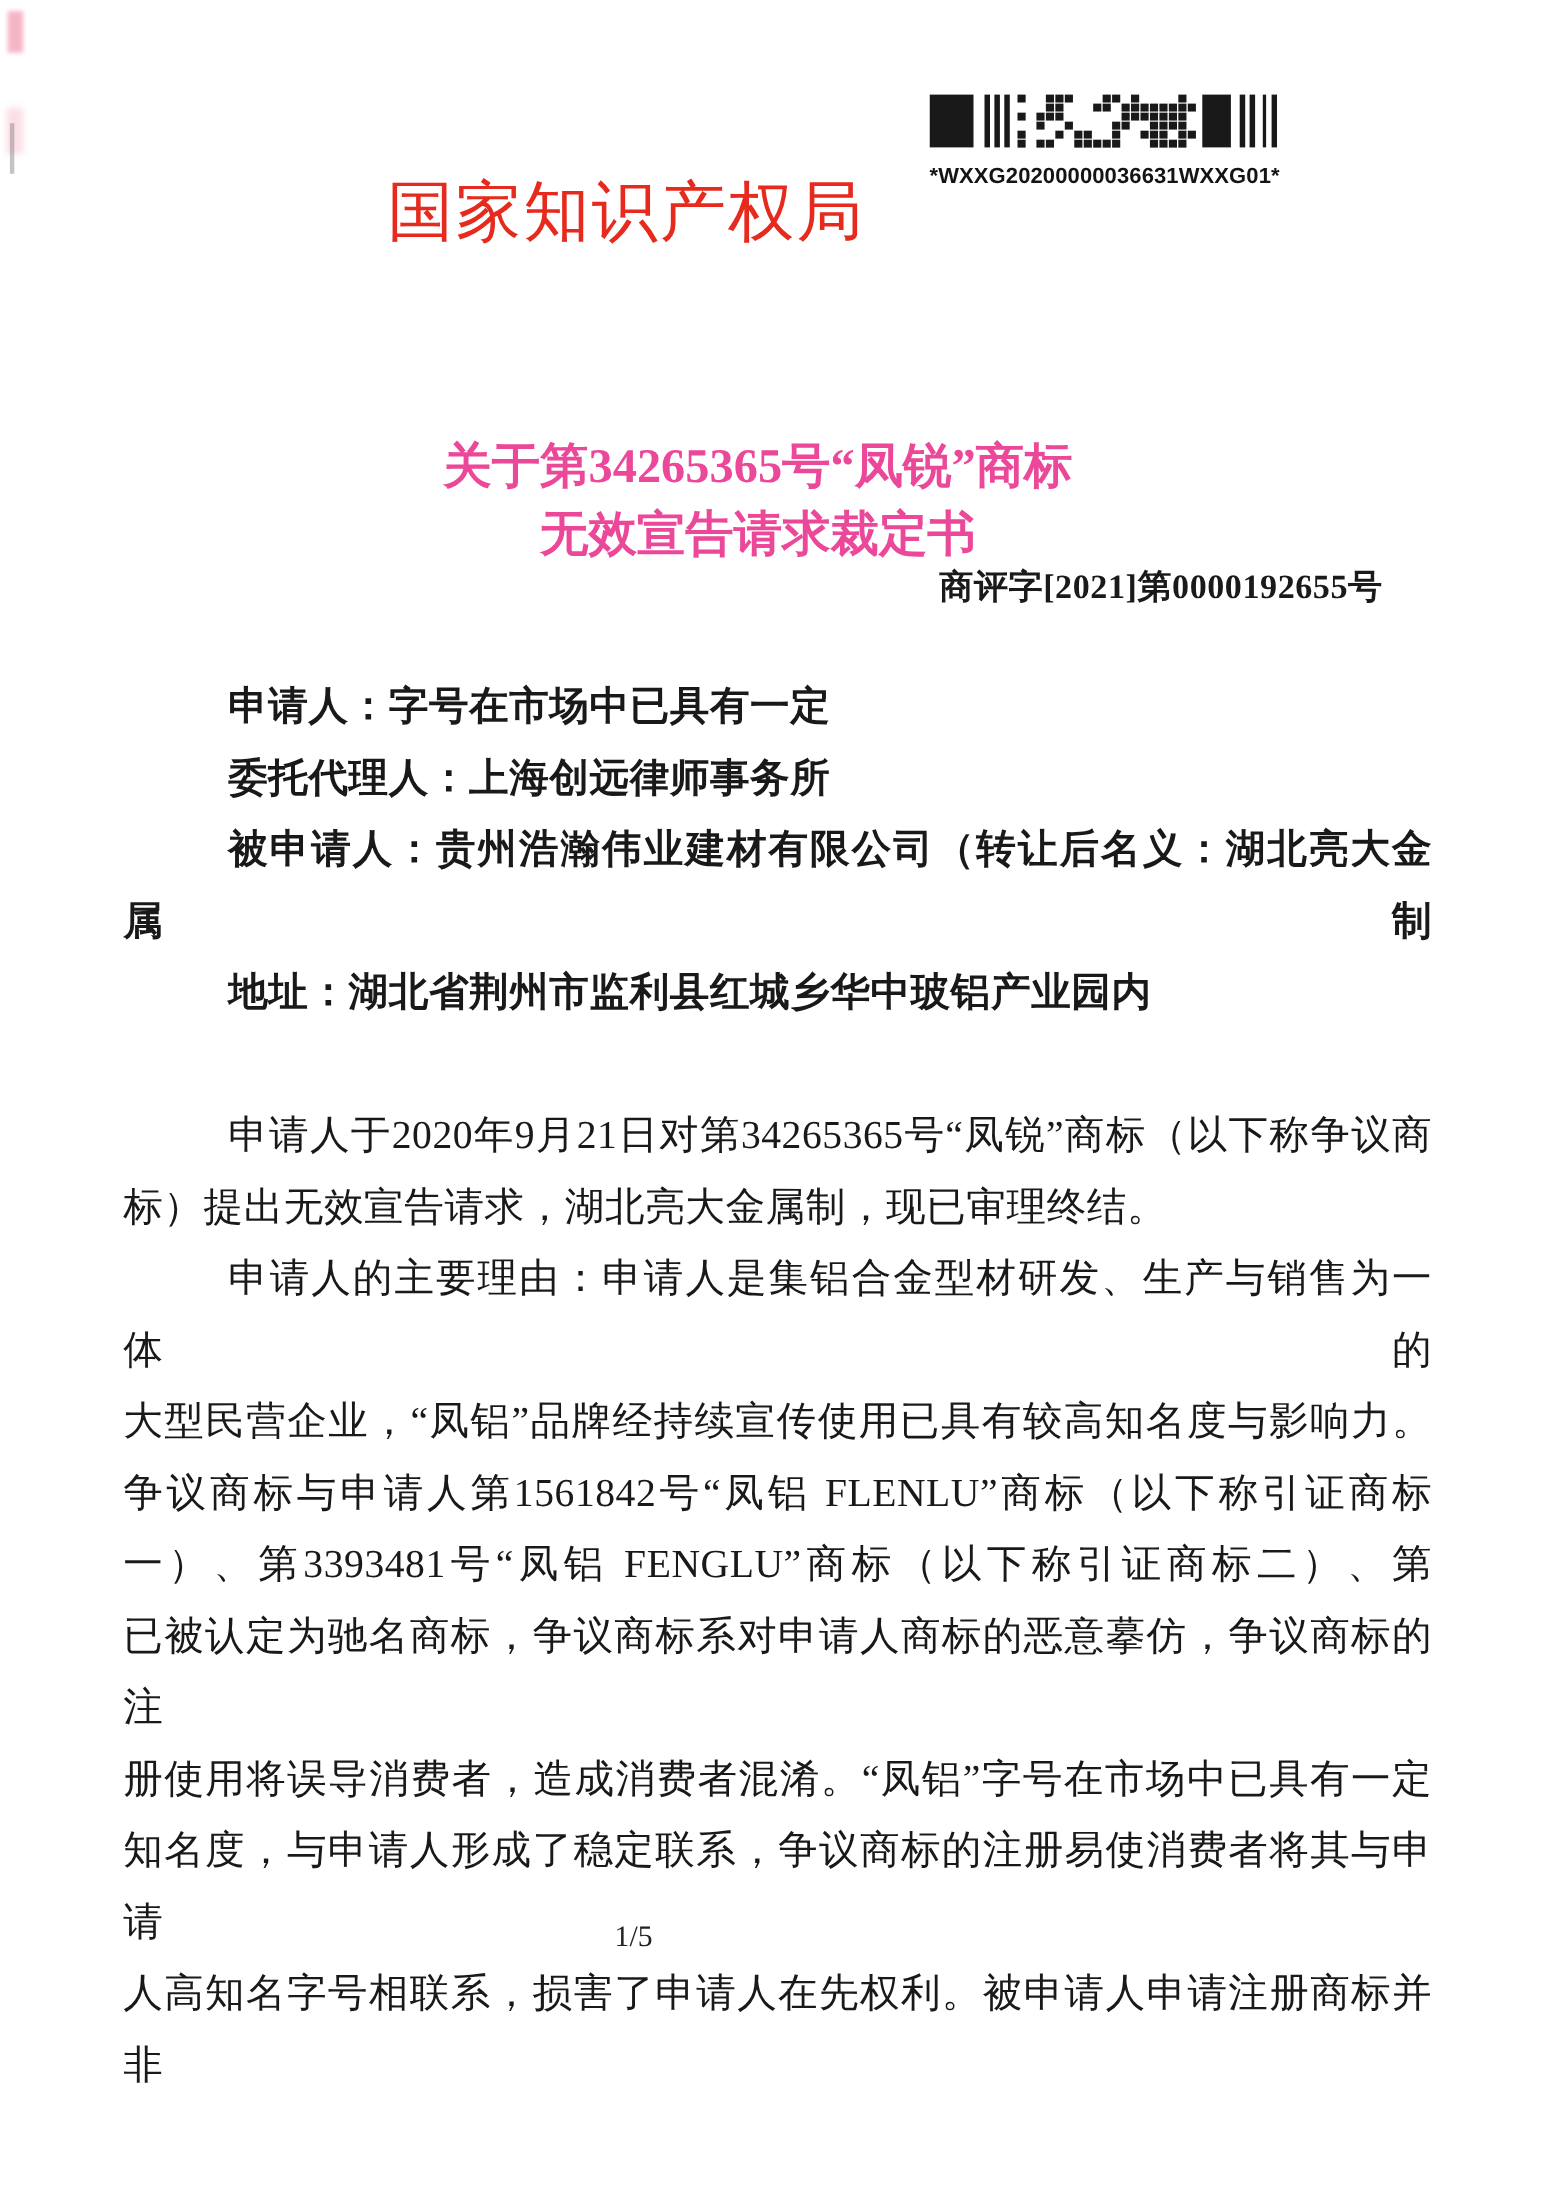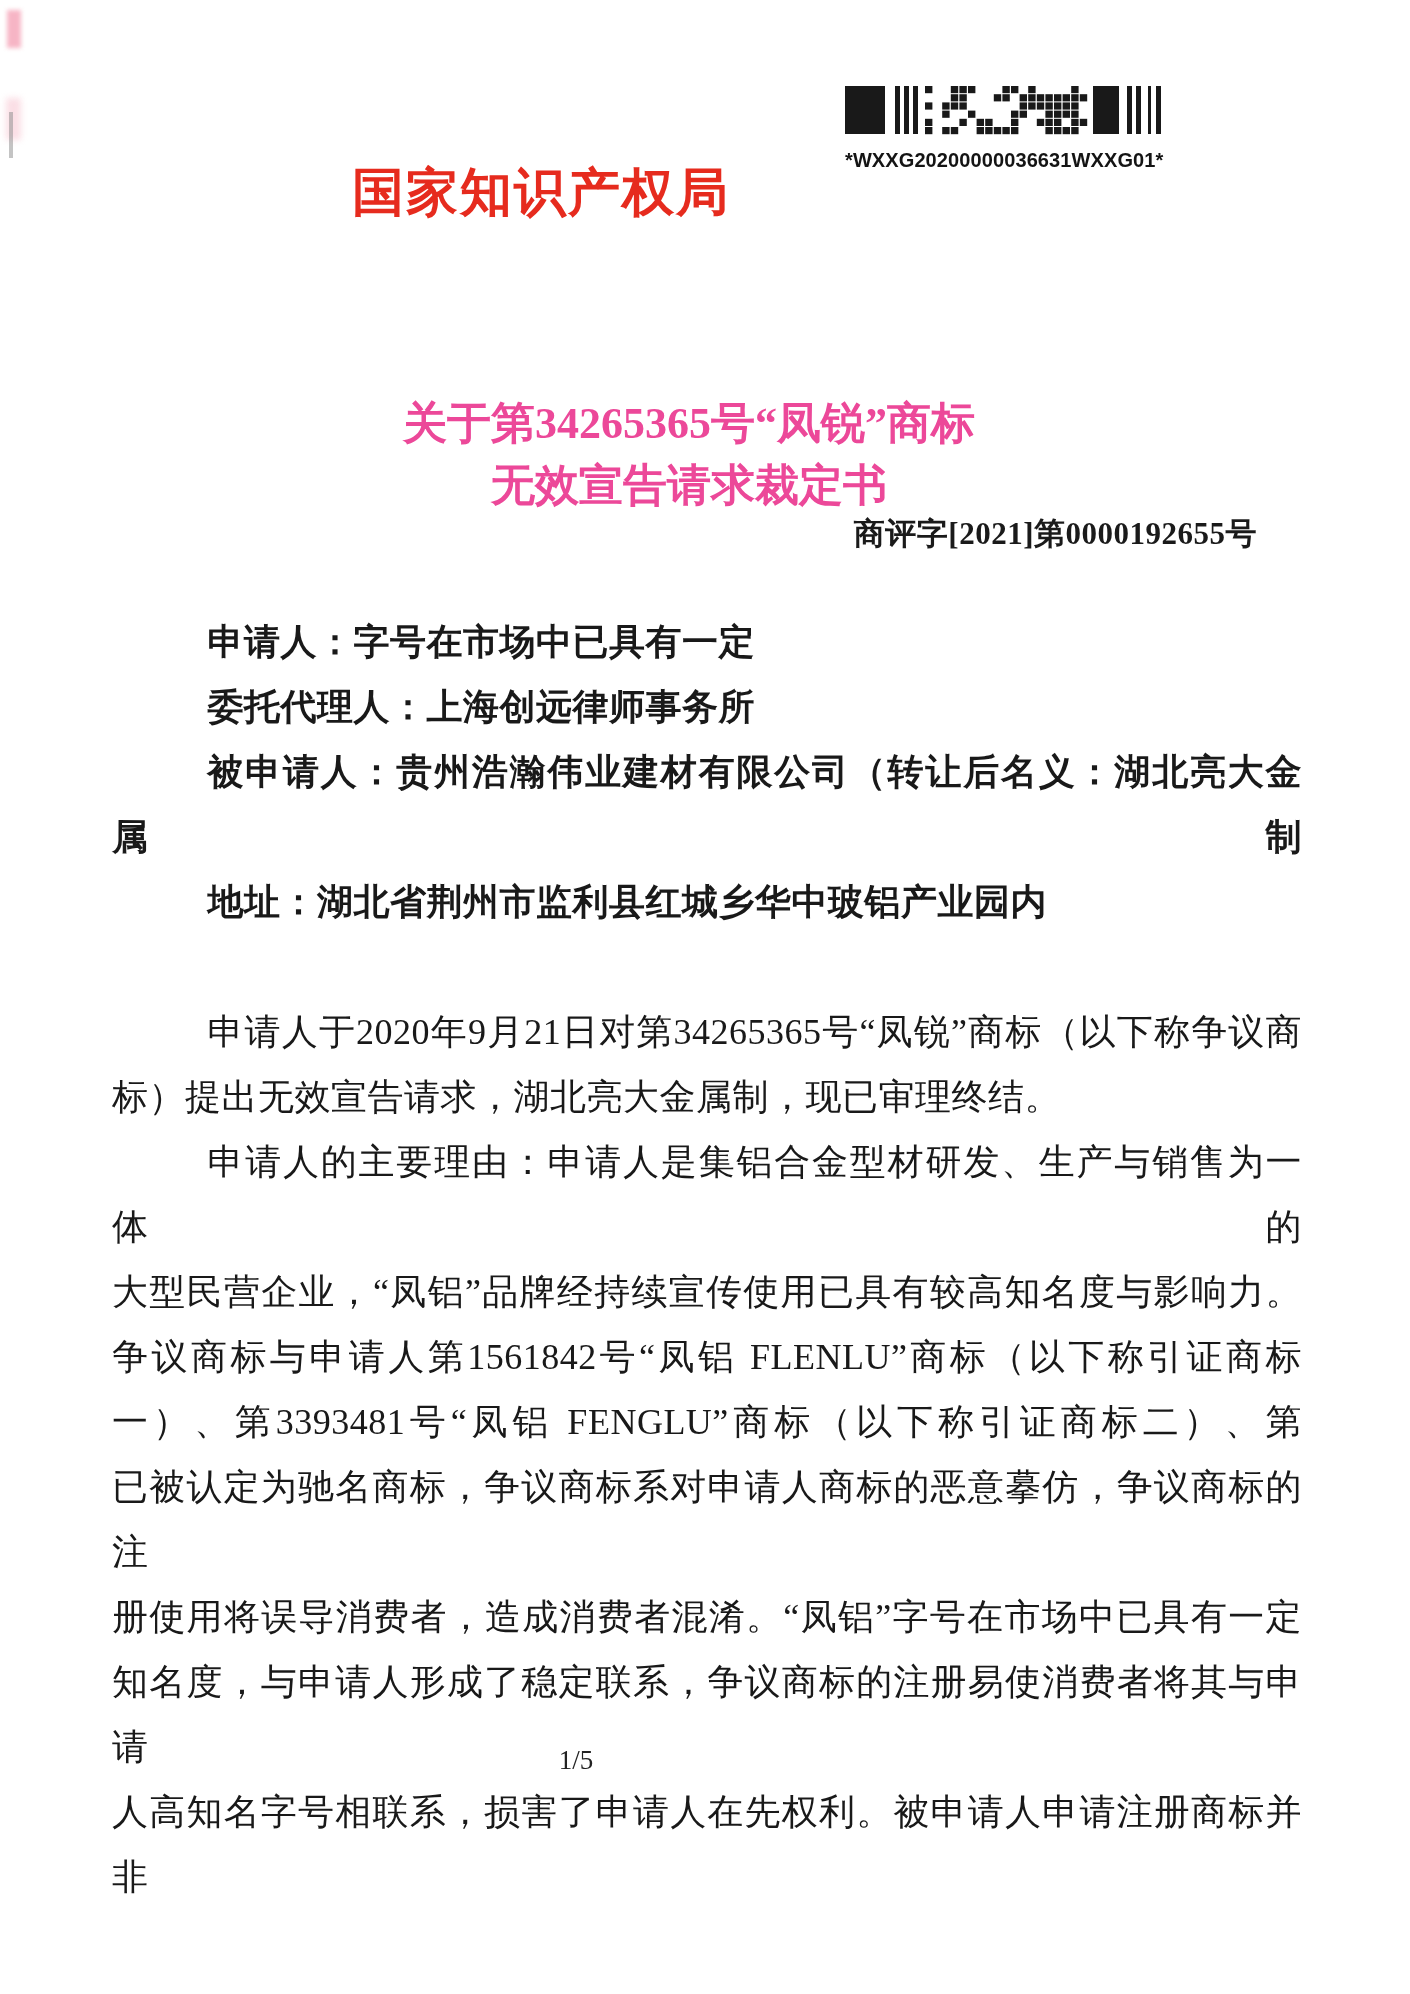--- a/index.html
+++ b/index.html
@@ -20,21 +20,21 @@
   .barcode-svg{display:block;width:316px;height:52px;}
   .barcode-text{
     margin-top:13px;text-align:center;
     font-family:"Liberation Sans","DejaVu Sans",sans-serif;
     font-weight:700;font-size:20px;letter-spacing:0.1px;color:#141414;
     white-space:nowrap;
   }
 
   .agency-title{
     position:absolute;left:352px;top:158px;margin:0;
-    font-size:52px;font-weight:700;letter-spacing:2px;line-height:70px;
+    font-size:60px;font-weight:400;letter-spacing:2px;line-height:70px;
     white-space:nowrap;
   }
 
   .doc-title{
     position:absolute;left:94px;top:393px;width:1190px;
     text-align:center;font-size:44px;font-weight:700;line-height:62px;
     color:#ec4899;
   }
 
   .ref-number{

